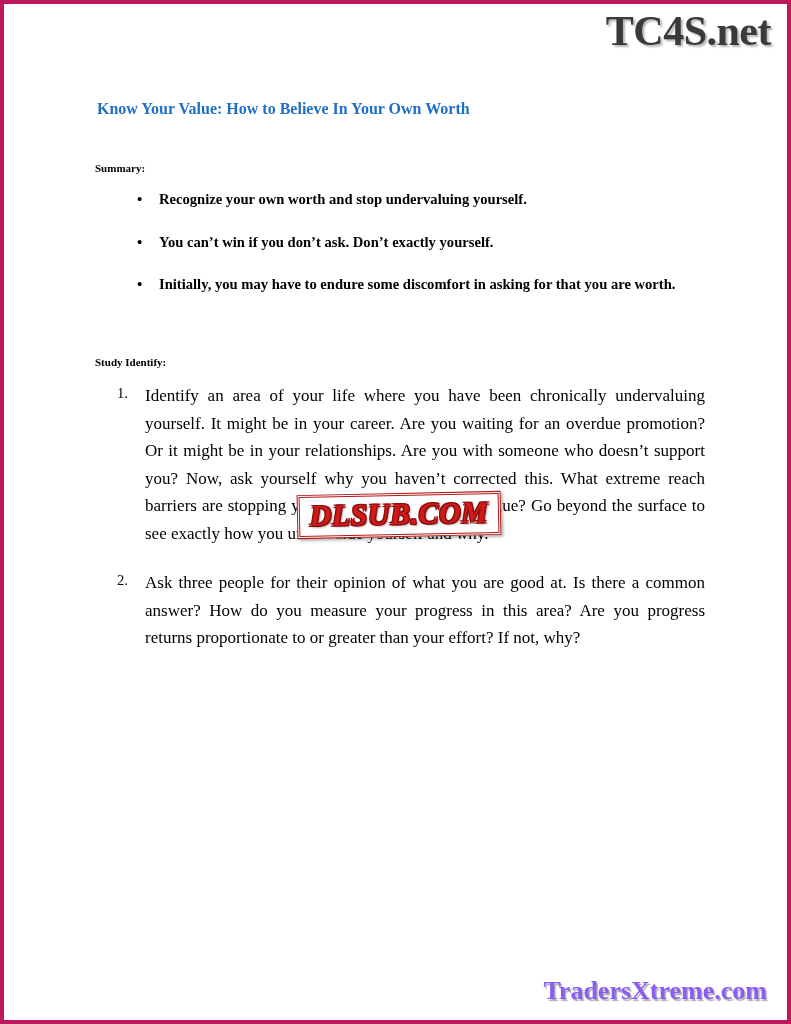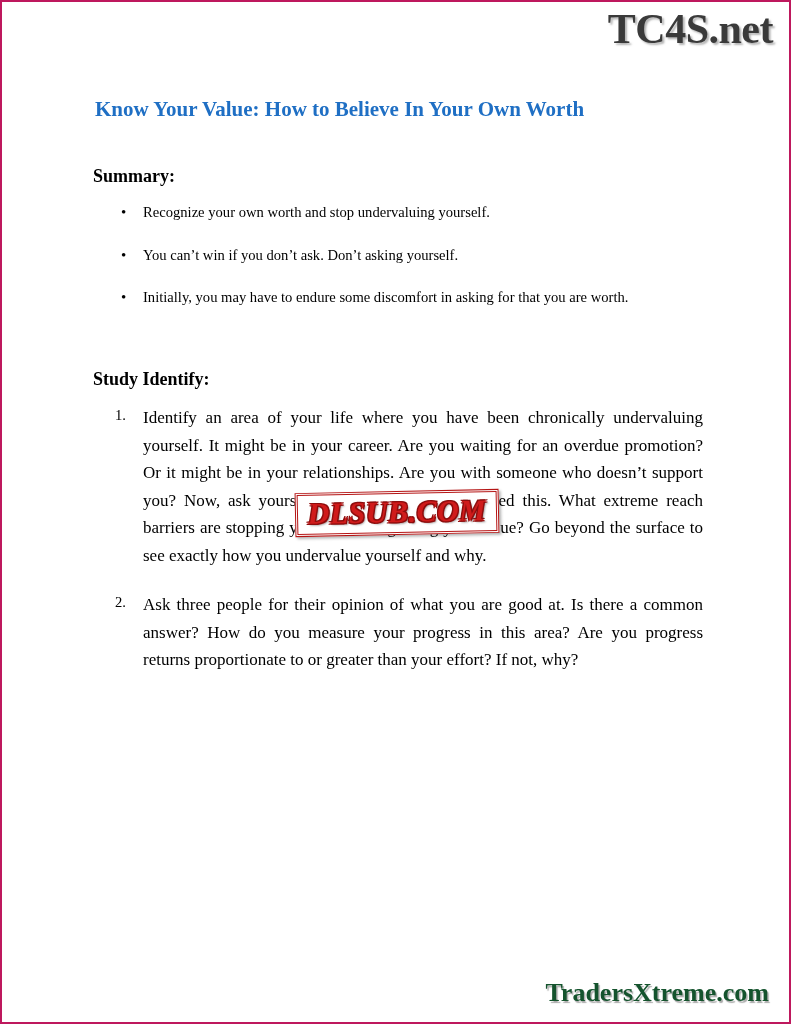--- a/index.html
+++ b/index.html
@@ -13,21 +13,21 @@
     position: relative;
     font-family: "Liberation Serif", serif;
     color: #000000;
     overflow: hidden;
   }
 
   .page {
     position: absolute;
     inset: 0;
     background: #ffffff;
-    border: 2px solid #be185d;
+    border: 4px solid #be185d;
     box-sizing: border-box;
   }
 
   
   .top-watermark {
     position: absolute;
     top: 6px;
     right: 16px;
     font-family: "Liberation Serif", serif;
     font-weight: bold;
@@ -44,38 +44,39 @@
     position: absolute;
     left: 93px;
     top: 95px;
     width: 608px;
   }
 
   .doc-title {
     color: #1f6fc4;
     font-family: "Liberation Serif", serif;
     font-weight: bold;
-    font-size: 21px;
+    font-size: 16px;
     line-height: 1.2;
     margin: 0 0 44px 0;
   }
 
   .section-head {
     font-family: "Liberation Serif", serif;
     font-weight: bold;
-    font-size: 18px;
+    font-size: 11px;
     margin: 0 0 14px 0;
     position: relative;
     left: -2px;
   }
 
   ul.bullets {
     list-style: none;
-    margin: 0;
+    margin: 14px;
     padding: 0;
+    font-weight: bold;
   }
   ul.bullets > li {
     position: relative;
     padding-left: 48px;
     margin-bottom: 19px;
     font-size: 14.6px;
     line-height: 1.62;
     text-align: justify;
   }
   ul.bullets > li::before {
@@ -145,41 +146,41 @@
   }
 
   
   .bottom-watermark {
     position: absolute;
     right: 20px;
     bottom: 14px;
     font-family: "Liberation Serif", serif;
     font-weight: bold;
     font-size: 26px;
-    color: #14532d;
+    color: #8b5cf6;
     text-shadow: 1.5px 1.5px 1px rgba(90,90,90,0.5);
     user-select: none;
   }
 </style>
 </head>
 <body>
 
 <div class="page">
 
   <div class="top-watermark">TC4S.net</div>
 
   <div class="doc">
 
     <h1 class="doc-title">Know Your Value: How to Believe In Your Own Worth</h1>
 
     <div class="section-head">Summary:</div>
 
     <ul class="bullets">
       <li>Recognize your own worth and stop undervaluing yourself.</li>
-      <li>You can’t win if you don’t ask. Don’t asking yourself.</li>
+      <li>You can’t win if you don’t ask. Don’t exactly yourself.</li>
       <li>Initially, you may have to endure some discomfort in asking for that you are worth.</li>
     </ul>
 
     <div class="spacer-qs"></div>
 
     <div class="section-head">Study Identify:</div>
 
     <ol class="questions">
       <li>Identify an area of your life where you have been chronically undervaluing yourself. It might be in your career. Are you waiting for an overdue promotion? Or it might be in your relationships. Are you with someone who doesn’t support you? Now, ask yourself why you haven’t corrected this. What extreme reach barriers are stopping you from recognizing your value? Go beyond the surface to see exactly how you undervalue yourself and why.</li>
       <li>Ask three people for their opinion of what you are good at. Is there a common answer? How do you measure your progress in this area? Are you progress returns proportionate to or greater than your effort? If not, why?</li>

